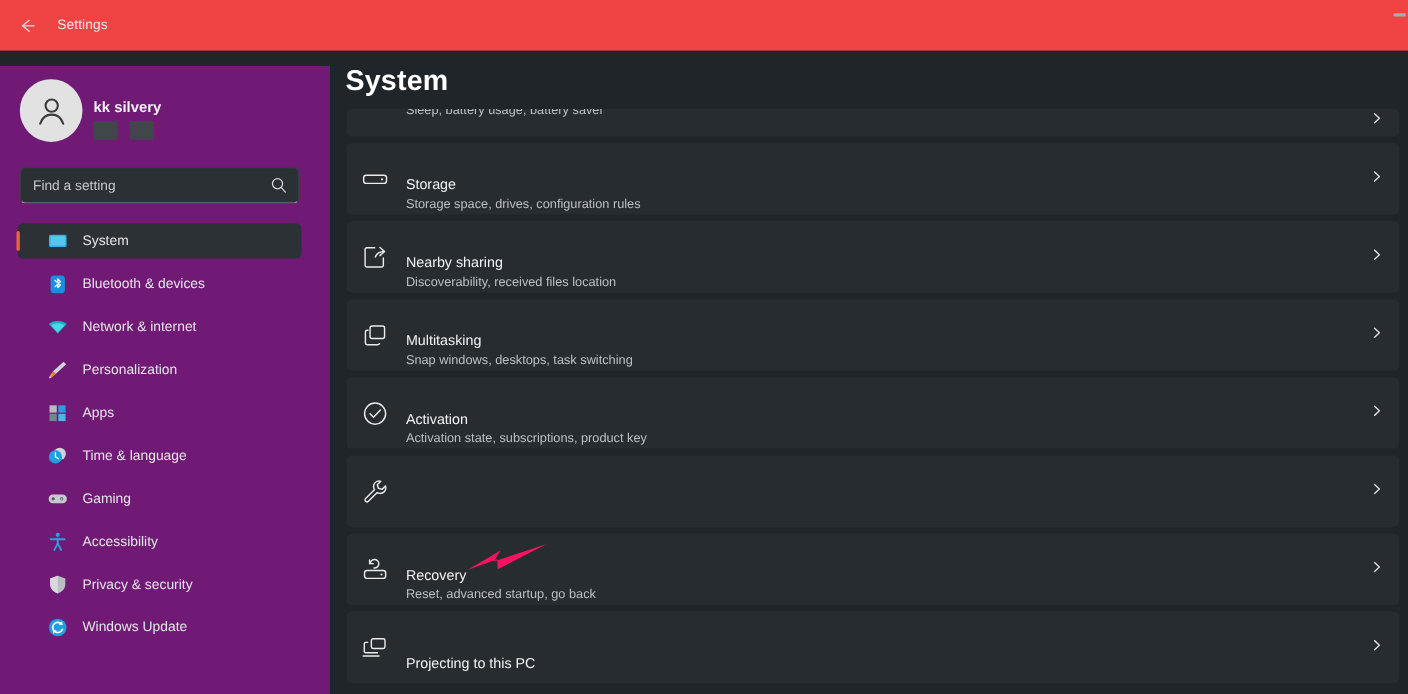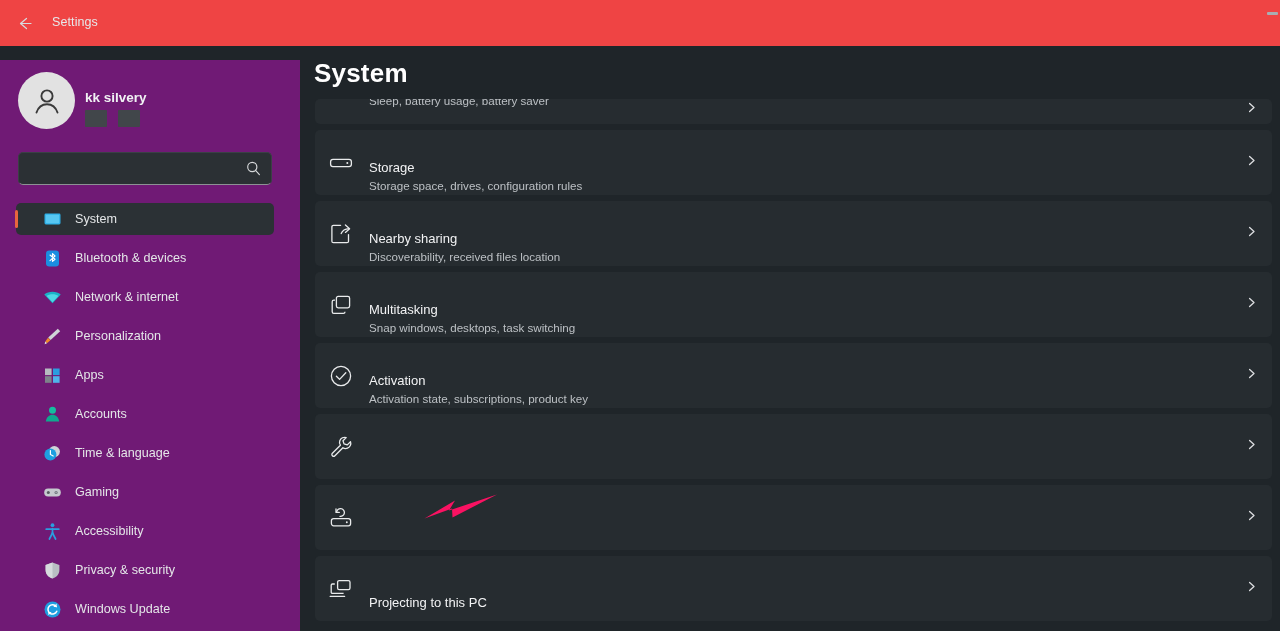--- a/index.html
+++ b/index.html
@@ -146,20 +146,21 @@
             <path d="M7.5 29.5 C9.5 23.5 14 21.2 18 21.2 C22 21.2 26.5 23.5 28.5 29.5" stroke-linecap="round"></path>
           </svg>
         </span>
       </div>
       <div class="acct-name">kk silvery</div>
       <div class="redact a"></div>
       <div class="redact b"></div>
     </div>
 
     <div class="search-wrap">
+      <input class="search-input" type="text" placeholder="Find a setting" style="">
       <span class="search-icon">
         <svg width="17" height="17" viewBox="0 0 17 17" fill="none" stroke="currentColor" stroke-width="1.15">
           <circle cx="7.3" cy="7" r="4.6"></circle>
           <path d="M10.8 10.6 L14.4 14.6" stroke-linecap="round"></path>
         </svg>
       </span>
     </div>
 
     <div class="navlist">
 
@@ -209,29 +210,20 @@
           <svg width="19" height="19" viewBox="0 0 19 19">
             <rect x="2" y="2.5" width="6.6" height="6.6" fill="#b6bbc0"></rect>
             <rect x="10" y="2.5" width="6.6" height="6.6" fill="#2a9ee0"></rect>
             <rect x="2" y="10.2" width="6.6" height="6.6" fill="#7d838a"></rect>
             <rect x="10" y="10.2" width="6.6" height="6.6" fill="#4fb4ea"></rect>
           </svg>
         </span>
         <span class="nav-label">Apps</span>
       </div>
 
-      <div class="nav-item">
-        <span class="nav-ico">
-          <svg width="19" height="19" viewBox="0 0 19 19">
-            <circle cx="9.5" cy="5.3" r="3.5" fill="#15bda0"></circle>
-            <path d="M2.8 16.5 C3.6 11.9 6.2 9.8 9.5 9.8 C12.8 9.8 15.4 11.9 16.2 16.5 Z" fill="#0fa98f"></path>
-          </svg>
-        </span>
-        <span class="nav-label">Accounts</span>
-      </div>
 
       <div class="nav-item">
         <span class="nav-ico">
           <svg width="19" height="19" viewBox="0 0 19 19">
             <circle cx="11.3" cy="7.6" r="5.6" fill="#cfd4d8"></circle>
             <circle cx="7.4" cy="10.4" r="6" fill="#1e9fe0"></circle>
             <path d="M7.4 6.6 L7.4 10.4 L10.2 12.0" fill="none" stroke="#ffffff" stroke-width="1.2" stroke-linecap="round"></path>
           </svg>
         </span>
         <span class="nav-label">Time &amp; language</span>
@@ -397,20 +389,24 @@
 
       <div class="card">
         <div class="card-ico">
           <svg width="26" height="26" viewBox="0 0 26 26" fill="none" stroke="currentColor" stroke-width="1.3" stroke-linecap="round" stroke-linejoin="round">
             <rect x="3.4" y="13.6" width="19.2" height="7.2" rx="2.2"></rect>
             <circle cx="18.8" cy="17.2" r="0.95" fill="currentColor" stroke="none"></circle>
             <path d="M12.0 11.4 A3.9 3.9 0 1 0 8.6 7.2"></path>
             <path d="M8.0 4.0 L8.0 7.4 L11.3 7.4"></path>
           </svg>
         </div>
+        <div class="card-text">
+          <div class="card-title">Recovery</div>
+          <div class="card-sub">Reset, advanced startup, go back</div>
+        </div>
         <div class="chev">
           <svg width="13" height="13" viewBox="0 0 13 13" fill="none" stroke="currentColor" stroke-width="1.3" stroke-linecap="round" stroke-linejoin="round">
             <path d="M4.6 2.4 L9.0 6.5 L4.6 10.6"></path>
           </svg>
         </div>
       </div>
 
       <div class="card">
         <div class="card-ico">
           <svg width="26" height="26" viewBox="0 0 26 26" fill="none" stroke="currentColor" stroke-width="1.3" stroke-linejoin="round">

